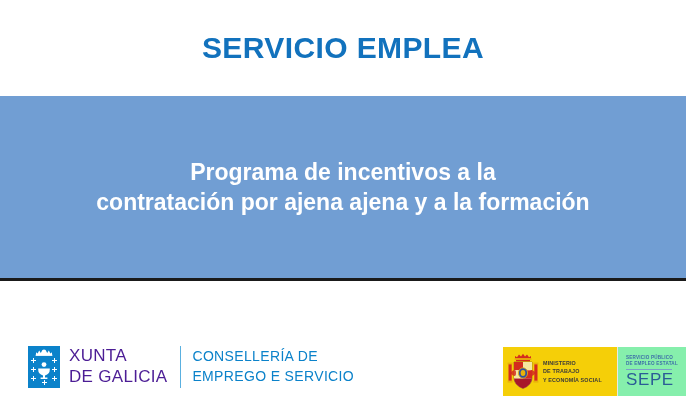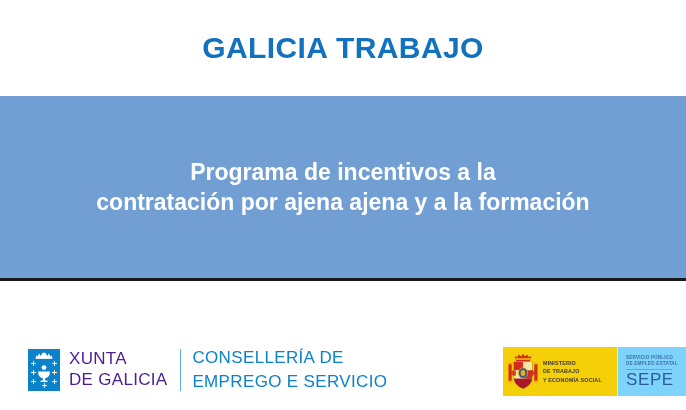--- a/index.html
+++ b/index.html
@@ -111,21 +111,21 @@
   .xunta-divider {
     width: 1px;
     height: 42px;
     background: #5ab0e0;
     margin: 0 11px 0 13px;
     flex: 0 0 auto;
   }
   .conselleria {
     color: #0b82ca;
     font-family: "Liberation Sans", sans-serif;
-    font-size: 17px;
+    font-size: 14px;
     line-height: 1.42;
     letter-spacing: 0.35px;
     white-space: nowrap;
   }
   .conselleria .cl-line { display: block; }
 
   
   .ministry-block {
     position: absolute;
     left: 503px;
@@ -157,21 +157,21 @@
     color: #3a3a3a;
     letter-spacing: 0.15px;
     font-weight: bold;
     white-space: nowrap;
   }
   .ministry-text .mt-line { display: block; }
 
   .sepe-white {
     width: 69px;
     height: 49px;
-    background: #7dd3fc;
+    background: #86efac;
     border-left: 1px solid #e8e8e8;
     display: flex;
     flex-direction: column;
     justify-content: center;
     align-items: flex-start;
     box-sizing: border-box;
     padding-left: 8px;
   }
   .sepe-small {
     font-family: "Liberation Sans", sans-serif;
@@ -222,21 +222,21 @@
     top: 16px;
     transform: translateX(-50%);
   }
 </style>
 </head>
 <body>
 
 <div id="root">
 
   <div class="header">
-    <div class="header-title">GALICIA TRABAJO</div>
+    <div class="header-title">SERVICIO EMPLEA</div>
   </div>
 
   <div class="banner">
     <div class="banner-text">
       <span class="line">Programa de incentivos a la</span>
       <span class="line">contratación por ajena ajena y a la formación</span>
     </div>
   </div>
 
   <div class="footer">

